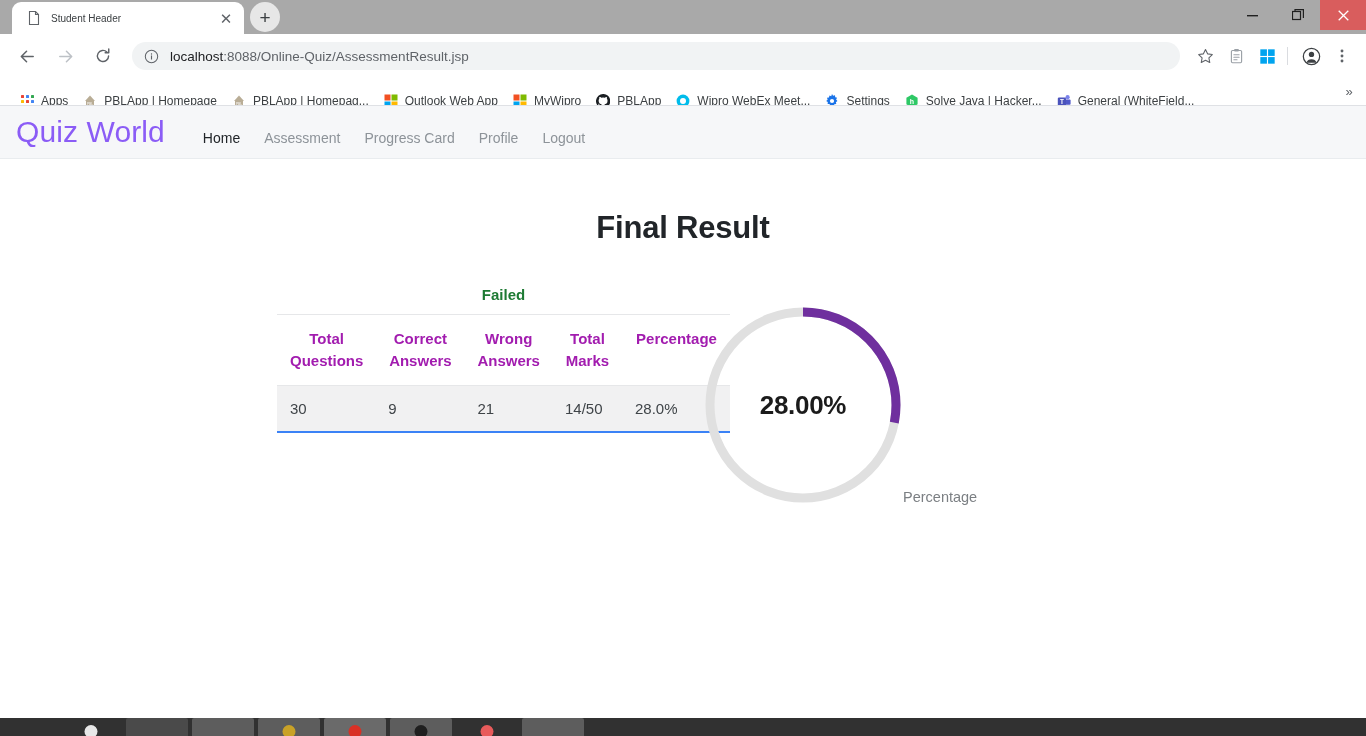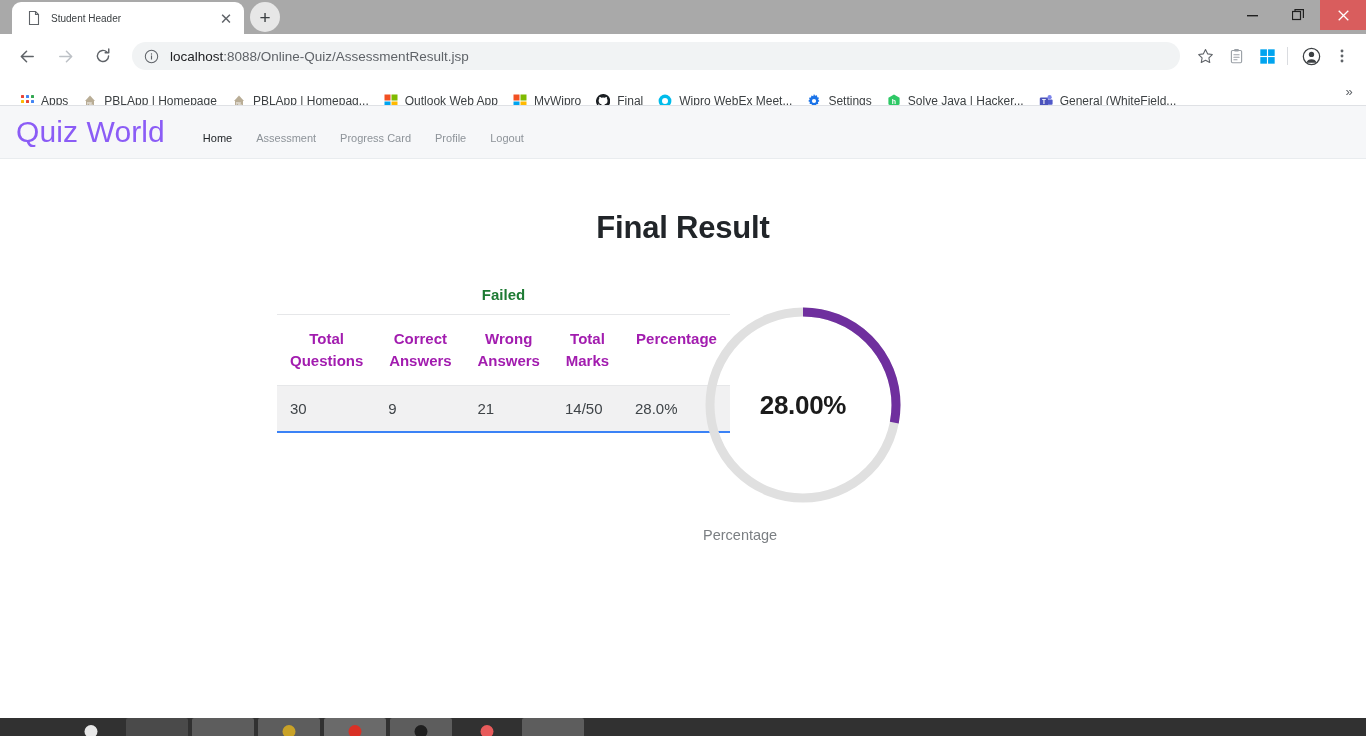--- a/index.html
+++ b/index.html
@@ -209,21 +209,21 @@
   .brand {
     font-size: 30px;
     color: #8b5cf6;
     font-weight: 400;
     margin-right: 26px;
     cursor: pointer;
     letter-spacing: 0.1px;
   }
   .nav-links { display: flex; align-items: center; gap: 0; }
   .nav-link {
-    font-size: 11px;
+    font-size: 14px;
     color: #8d9399;
     padding: 0 12px;
     cursor: pointer;
     white-space: nowrap;
     margin-top: 12px;
   }
   .nav-link.active { color: #212529; font-weight: 500; }
 
   .page-title {
     text-align: center;
@@ -240,22 +240,22 @@
     padding: 0 0 0 0;
   }
   .col-left {
     width: 683px;
     padding-left: 277px;
     padding-right: 0;
   }
   .col-right {
     width: 683px;
     display: flex;
-    flex-direction: column;
-    align-items: flex-start;
+    flex-direction: row;
+    align-items: flex-end;
     padding-left: 20px;
   }
 
   .status-line {
     text-align: center;
     font-size: 15px;
     font-weight: 700;
     color: #1d7a33;
     width: 453px;
     margin-bottom: 11px;
@@ -511,21 +511,21 @@
       </span>
       <span class="bm-label">MyWipro</span>
     </div>
 
     <div class="bm">
       <span class="bm-ico">
         <svg width="14" height="14" viewBox="0 0 16 16">
           <path fill="#1b1f23" d="M8 0a8 8 0 0 0-2.5 15.6c.4.07.55-.17.55-.38v-1.3c-2.2.48-2.67-1.07-2.67-1.07-.36-.92-.89-1.17-.89-1.17-.72-.5.06-.49.06-.49.8.06 1.22.82 1.22.82.71 1.22 1.87.87 2.33.66.07-.52.28-.87.5-1.07-1.76-.2-3.6-.88-3.6-3.9 0-.87.3-1.58.82-2.13-.08-.2-.36-1.01.08-2.12 0 0 .67-.21 2.2.82a7.6 7.6 0 0 1 4 0c1.53-1.03 2.2-.82 2.2-.82.44 1.11.16 1.92.08 2.12.51.55.82 1.26.82 2.13 0 3.03-1.85 3.7-3.61 3.89.28.25.54.73.54 1.48v2.2c0 .21.14.46.55.38A8 8 0 0 0 8 0z"></path>
         </svg>
       </span>
-      <span class="bm-label">Final</span>
+      <span class="bm-label">PBLApp</span>
     </div>
 
     <div class="bm">
       <span class="bm-ico">
         <svg width="14" height="14" viewBox="0 0 14 14">
           <circle cx="7" cy="7" r="6.4" fill="#00bceb"></circle>
           <path d="M7 0.6a6.4 6.4 0 0 1 0 12.8A6.4 6.4 0 0 0 7 0.6z" fill="#1a8f49"></path>
           <circle cx="7" cy="7" r="3" fill="#ffffff"></circle>
         </svg>
       </span>

